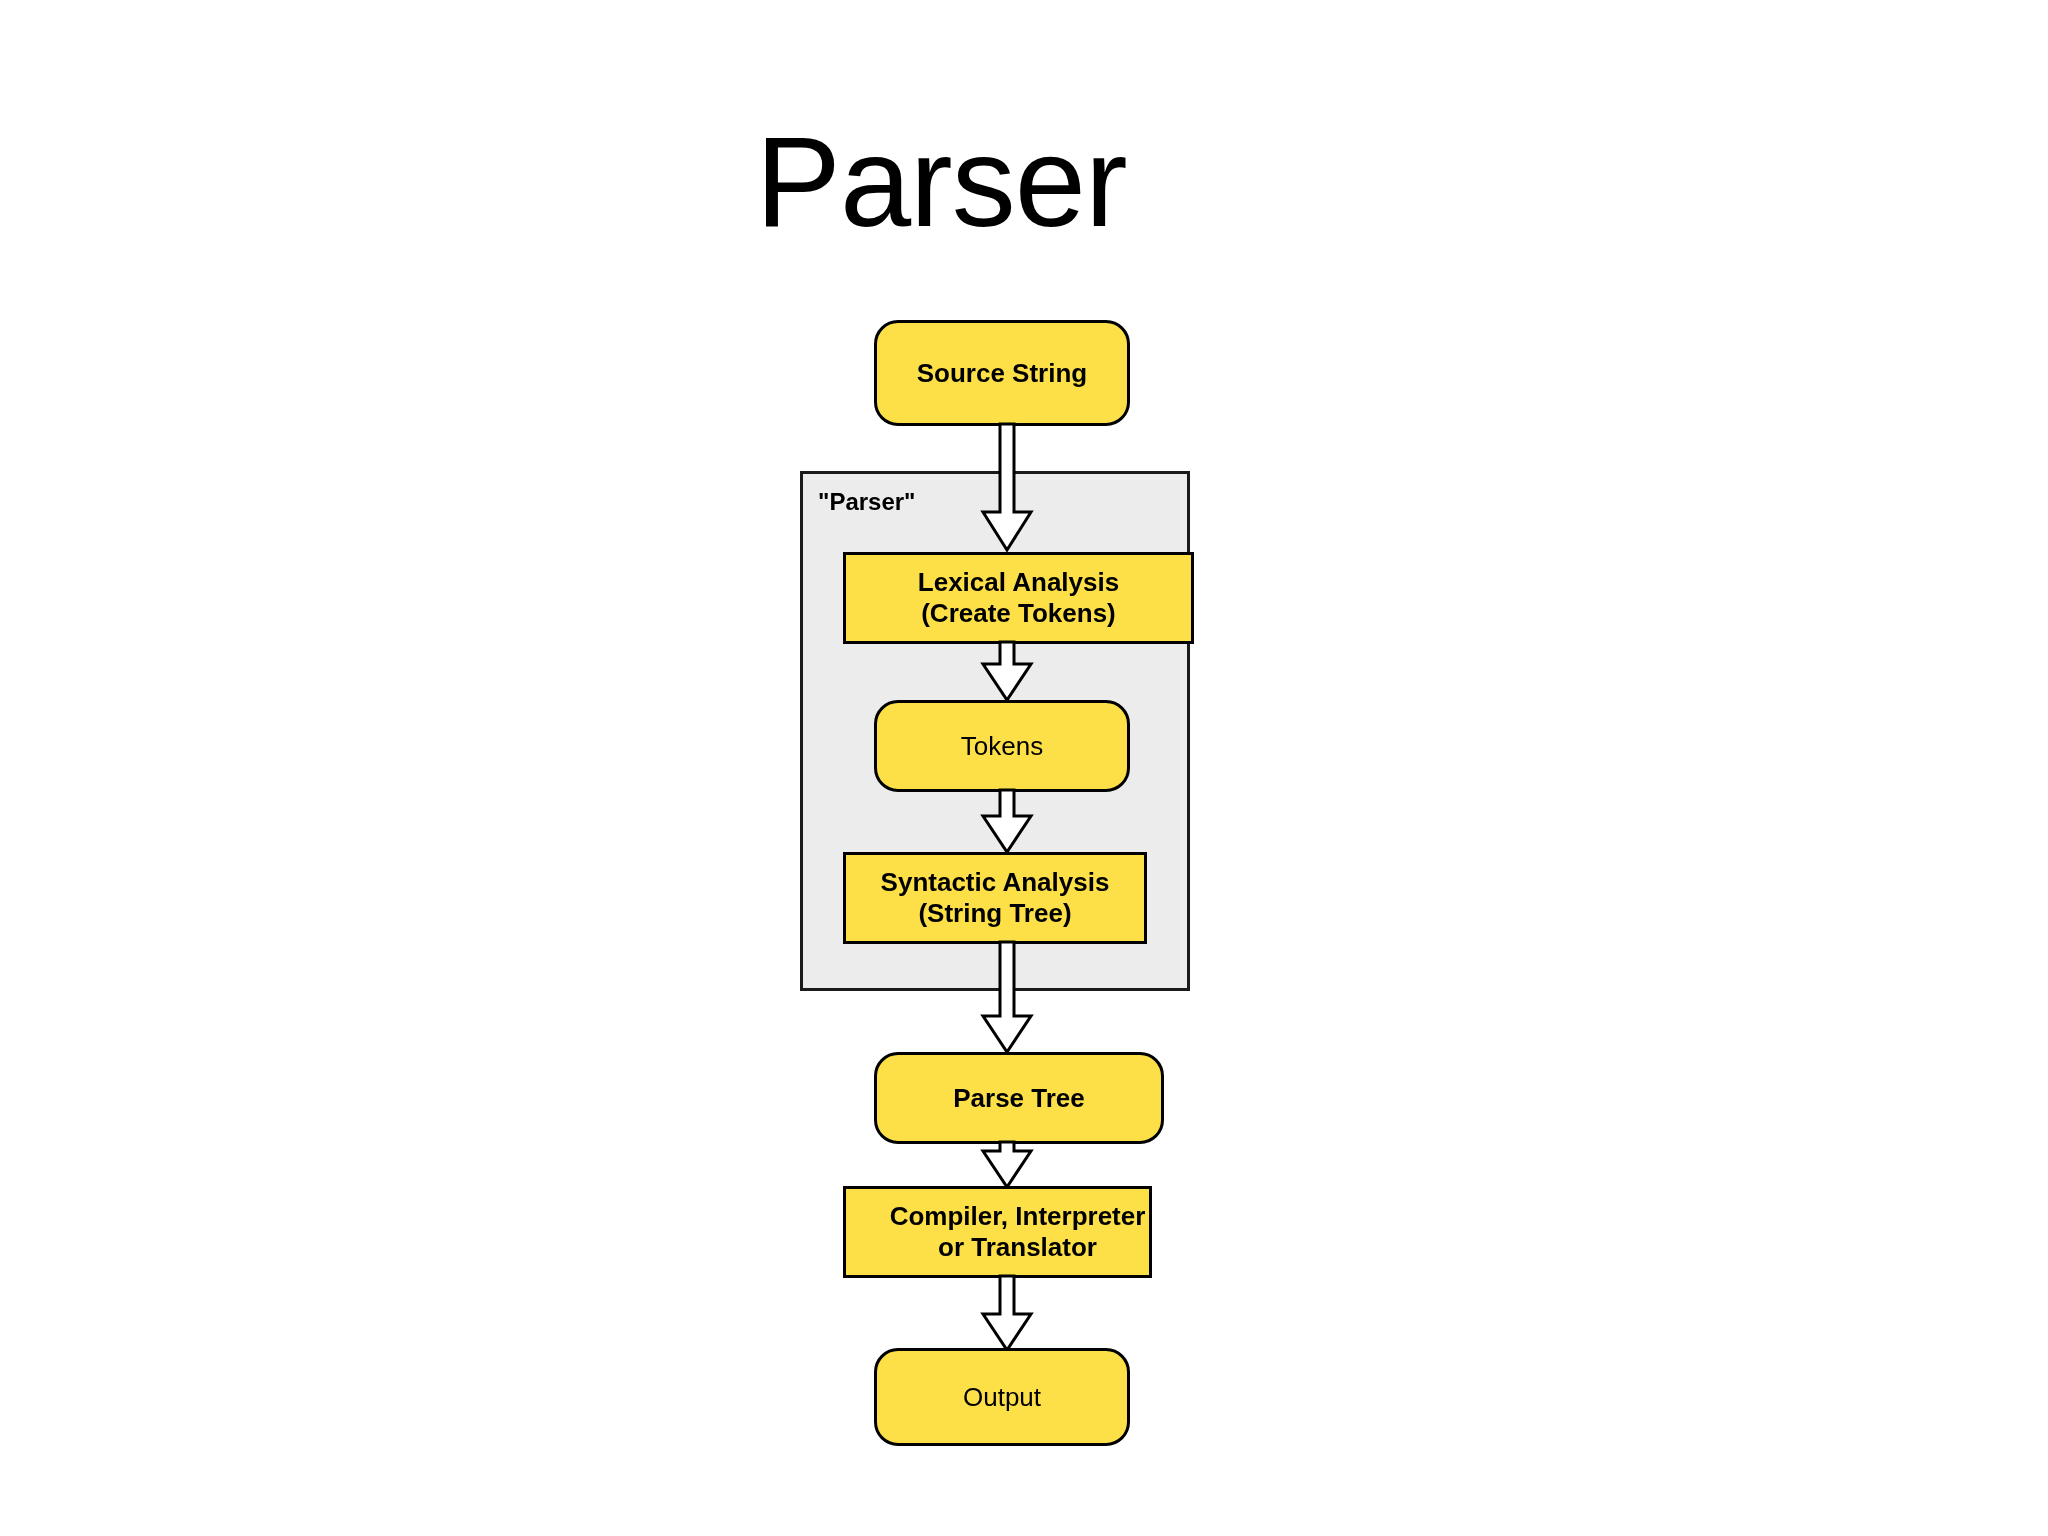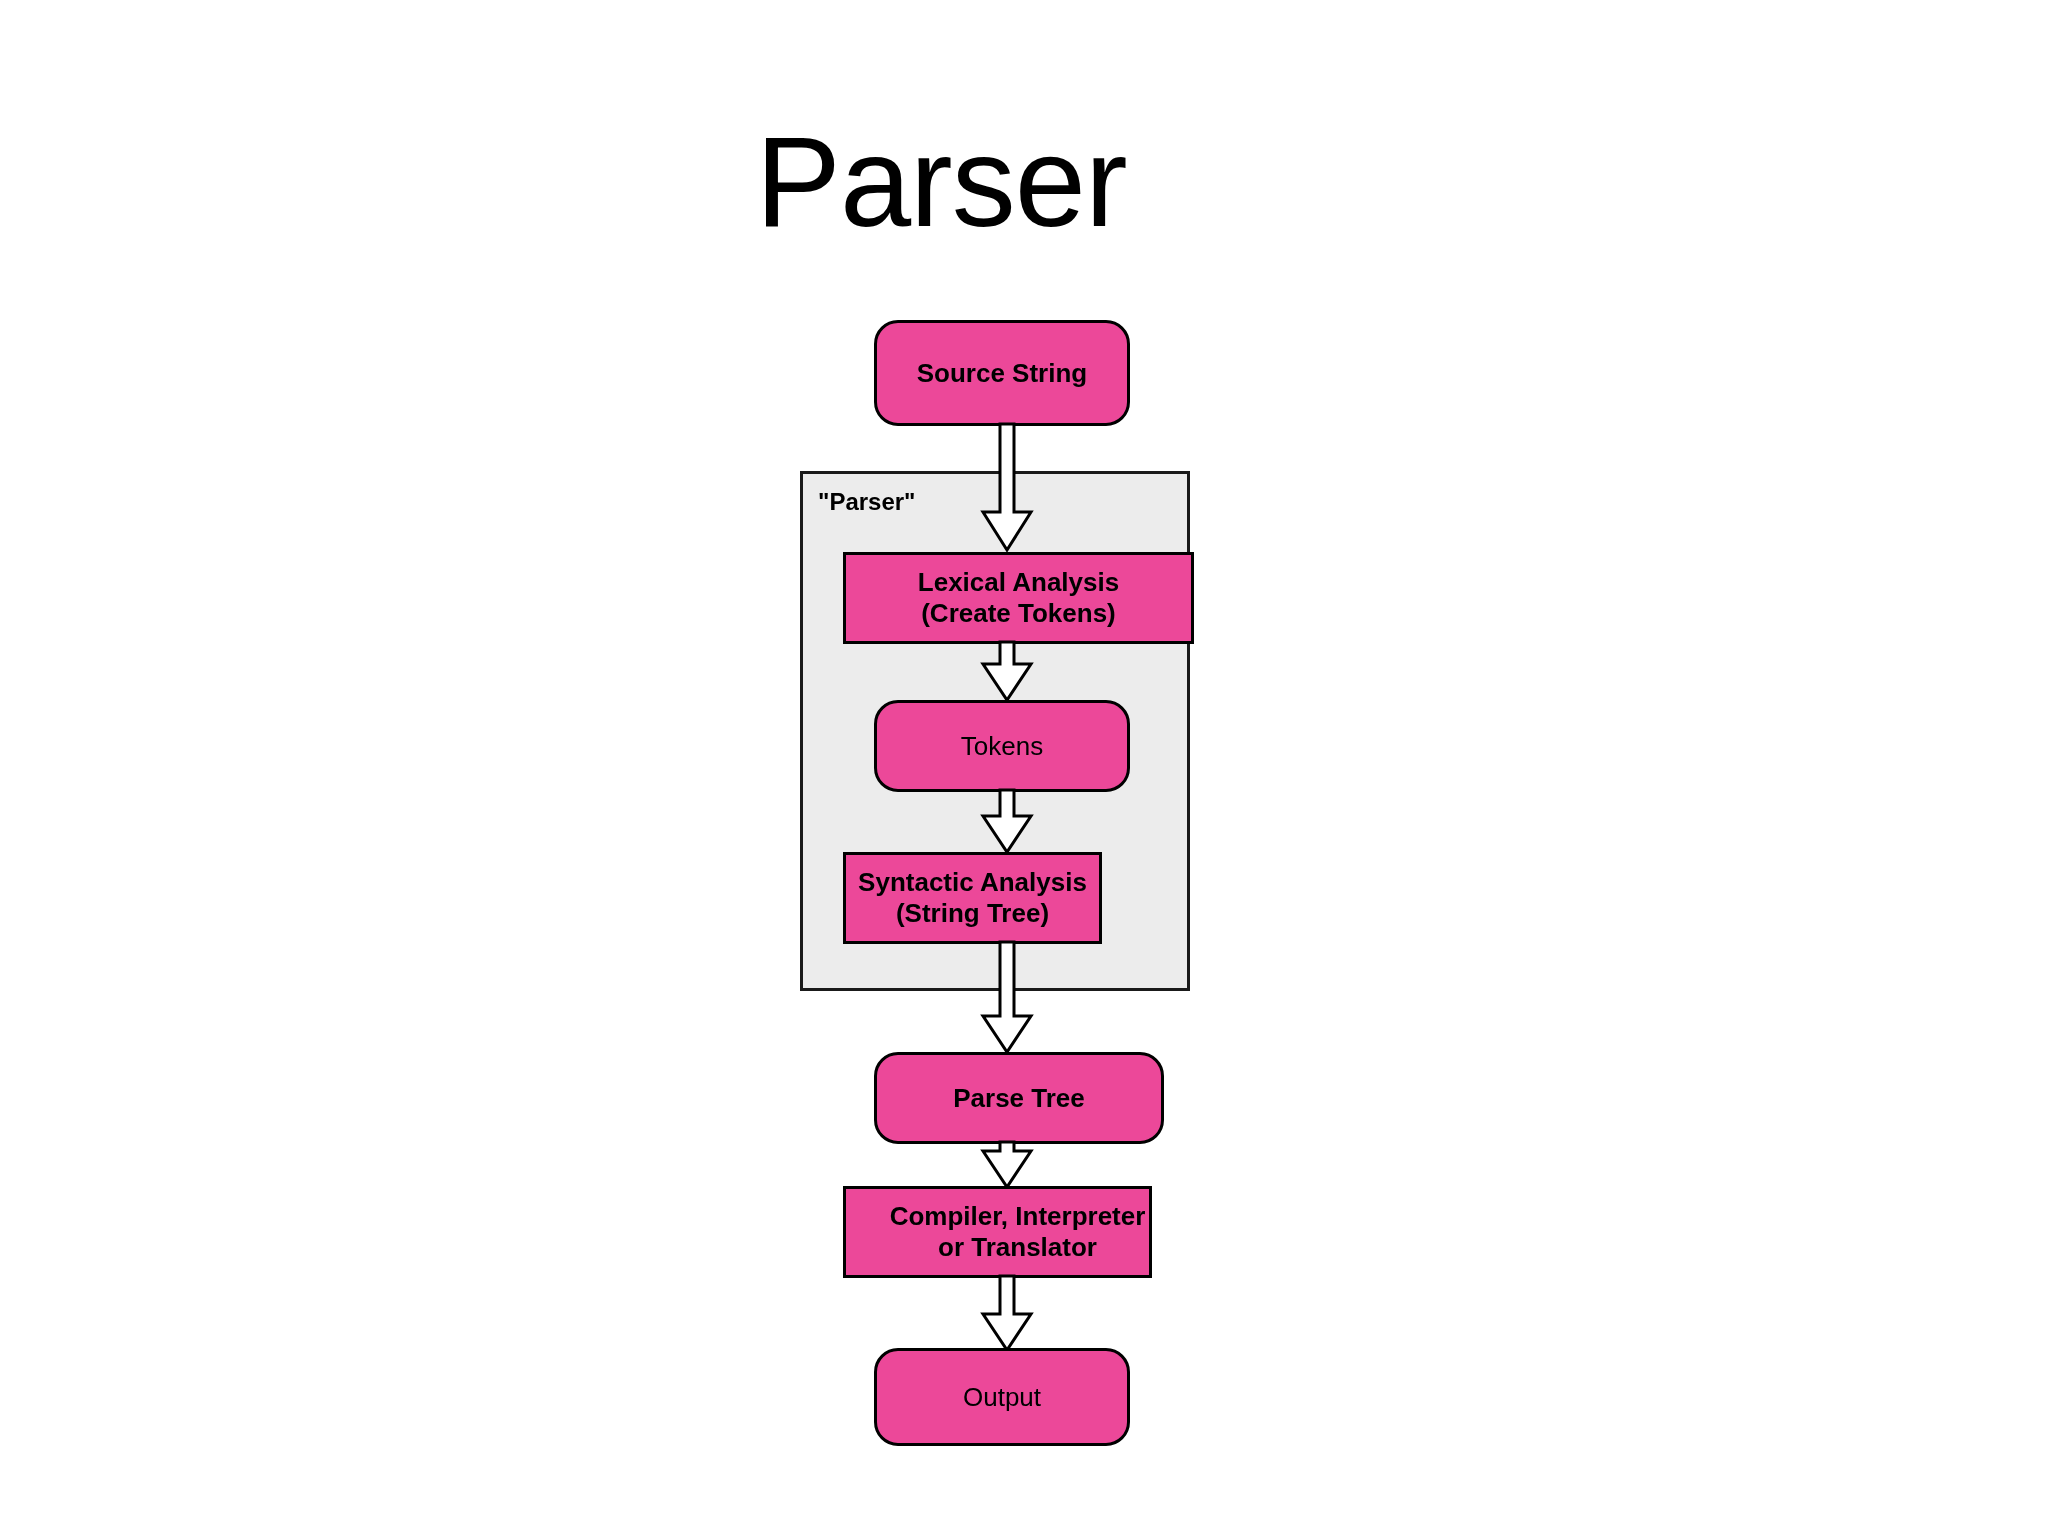--- a/index.html
+++ b/index.html
@@ -58,21 +58,21 @@
     font-size: 24px;
     font-weight: 700;
     line-height: 1.1;
     white-space: nowrap;
   }
 
   
   .node {
     position: absolute;
     box-sizing: border-box;
-    background: #ec4899;
+    background: #fde047;
     border: 3px solid #000000;
     display: flex;
     flex-direction: column;
     align-items: center;
     justify-content: center;
     text-align: center;
   }
   .node.rounded {
     border-radius: 24px;
   }
@@ -87,21 +87,21 @@
     line-height: 1.18;
     white-space: nowrap;
   }
   .bold .line1 { font-weight: 700; }
   .regular .line1 { font-weight: 400; }
 
   
   #node-source-string   { left: 874px;  top: 320px;  width: 256px; height: 106px; }
   #node-lexical         { left: 843px;  top: 552px;  width: 351px; height: 92px; justify-content: center;  }
   #node-tokens          { left: 874px;  top: 700px;  width: 256px; height: 92px;  }
-  #node-syntactic       { left: 843px;  top: 852px;  width: 259px; height: 92px;  }
+  #node-syntactic       { left: 843px;  top: 852px;  width: 304px; height: 92px;  }
   #node-parse-tree      { left: 874px;  top: 1052px; width: 290px; height: 92px;  }
   #node-compiler        { left: 843px;  top: 1186px; width: 309px; height: 92px; padding-left: 40px;  }
   #node-output          { left: 874px;  top: 1348px; width: 256px; height: 98px; justify-content: center;  }
 
   
   .block-arrow {
     position: absolute;
     overflow: visible;
   }
   .block-arrow polygon {

